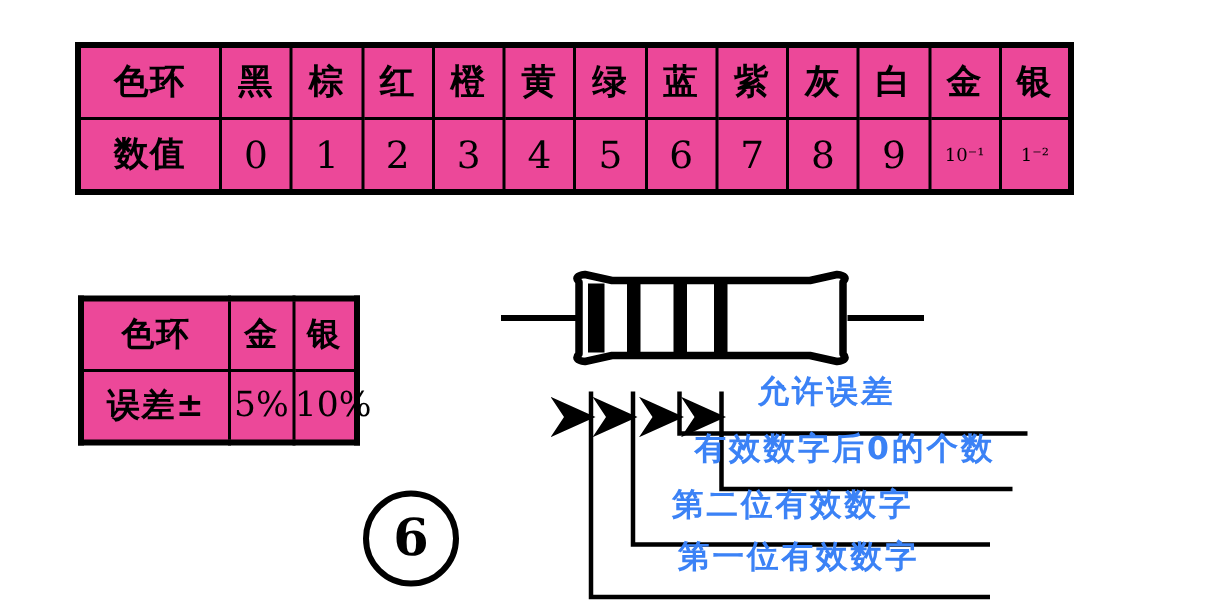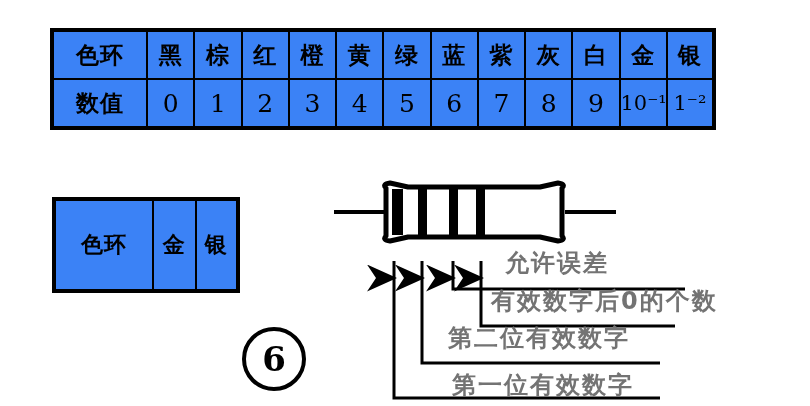--- a/index.html
+++ b/index.html
@@ -23,21 +23,21 @@
     background: #ffffff;
     table-layout: fixed;
   }
   .code-table td {
     border: 2px solid #000000;
     text-align: center;
     vertical-align: middle;
     padding: 0;
     line-height: 1;
     color: #000000;
-    background: #3b82f6;
+    background: #ec4899;
   }
 
   
   #color-value-table {
     left: 50px;
     top: 28px;
     width: 666px;
     height: 97px;
     border: 4px solid #000000;
   }
@@ -50,21 +50,21 @@
     letter-spacing: 1px;
   }
   #color-value-table .num {
     font-size: 25px;
     font-family: "DejaVu Serif", serif;
   }
   #color-value-table .head-col {
     width: 92px;
   }
   #color-value-table .mult {
-    font-size: 21px;
+    font-size: 12px;
     font-family: "DejaVu Serif", serif;
   }
 
   
   #tolerance-table {
     left: 52px;
     top: 197px;
     width: 188px;
     height: 96px;
     border: 4px solid #000000;
@@ -108,30 +108,30 @@
     position: absolute;
     left: 330px;
     top: 176px;
     width: 290px;
     height: 80px;
   }
 
   
   .annot {
     position: absolute;
-    font-size: 24px;
+    font-size: 21px;
     font-weight: 700;
     letter-spacing: 2px;
     white-space: nowrap;
-    color: #737373;
+    color: #3b82f6;
   }
   #annot-0 { left: 505px; top: 247px; }
-  #annot-1 { left: 463px; top: 285px; margin-left: 28px; }
+  #annot-1 { left: 463px; top: 285px; }
   #annot-2 { left: 448px; top: 322px; }
-  #annot-3 { left: 452px; top: 369px; }
+  #annot-3 { left: 452px; top: 357px; }
 
   #leader-lines {
     position: absolute;
     left: 330px;
     top: 176px;
     width: 470px;
     height: 225px;
   }
 </style>
 </head>
@@ -172,20 +172,25 @@
 </tbody>
   </table>
 
 <table id="tolerance-table" class="code-table">
   <tbody>
       <tr>
     <td class="lbl head-col">色环</td>
     <td class="lbl">金</td>
     <td class="lbl">银</td>
   </tr>
+  <tr>
+    <td class="lbl head-col">误差±</td>
+    <td class="val">5%</td>
+    <td class="val">10%</td>
+  </tr>
 </tbody>
   </table>
 
 <div id="figure-number">
   <span>6</span>
 </div>
 
 <svg id="resistor-figure" viewBox="0 0 290 80">
 
   <line x1="4" y1="36" x2="56" y2="36" stroke="#000" stroke-width="4"></line>

